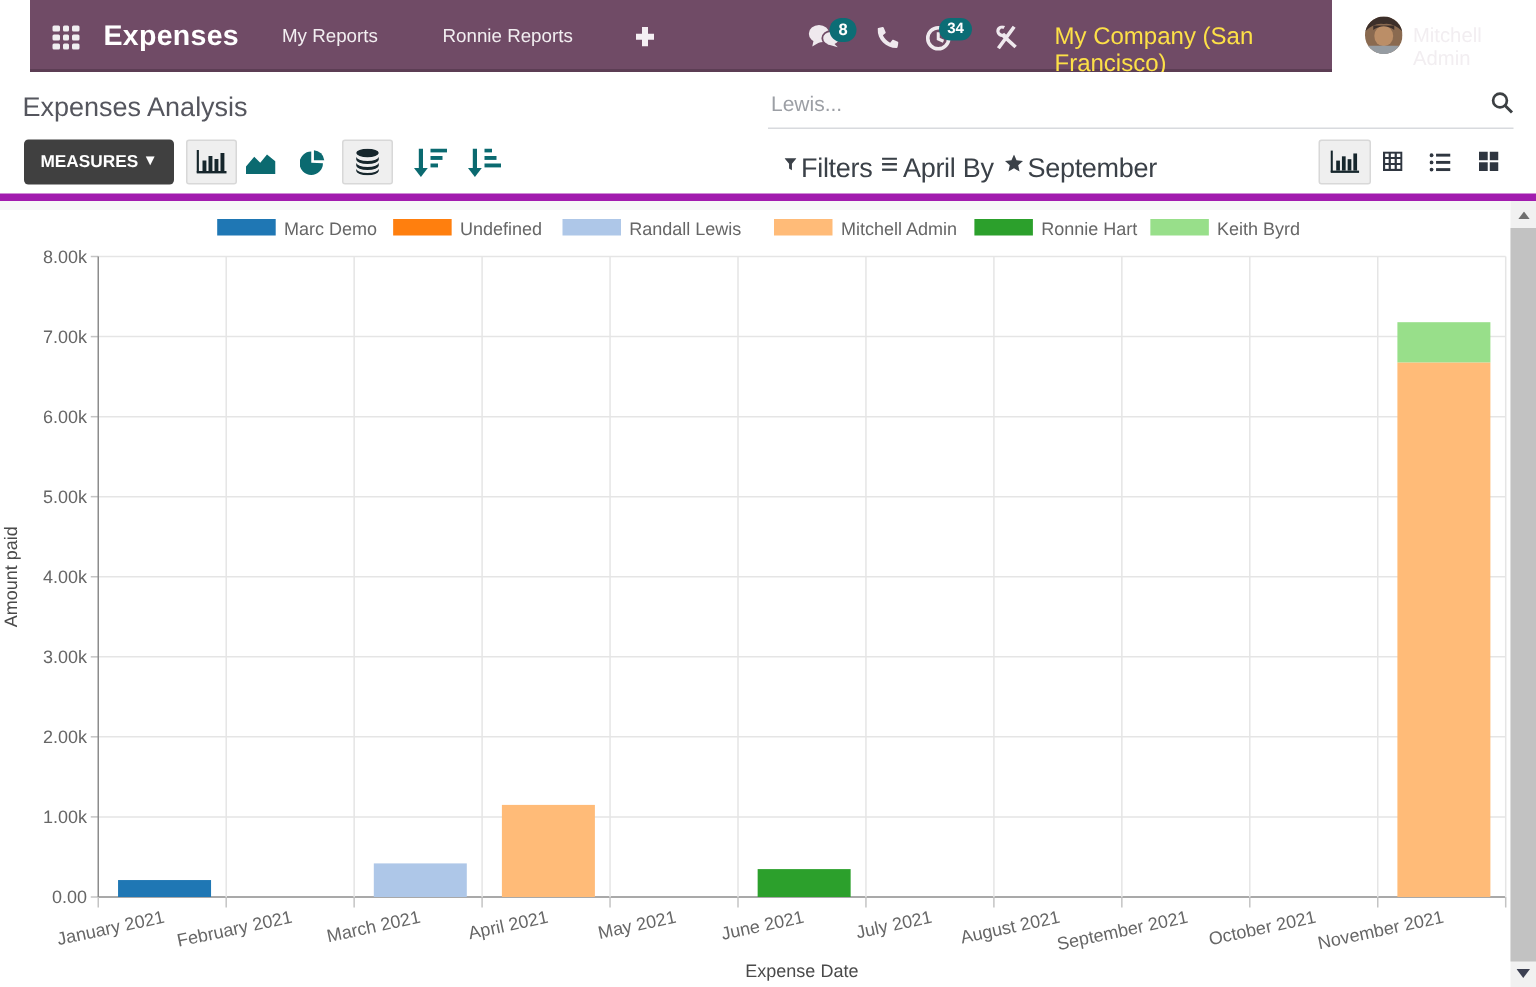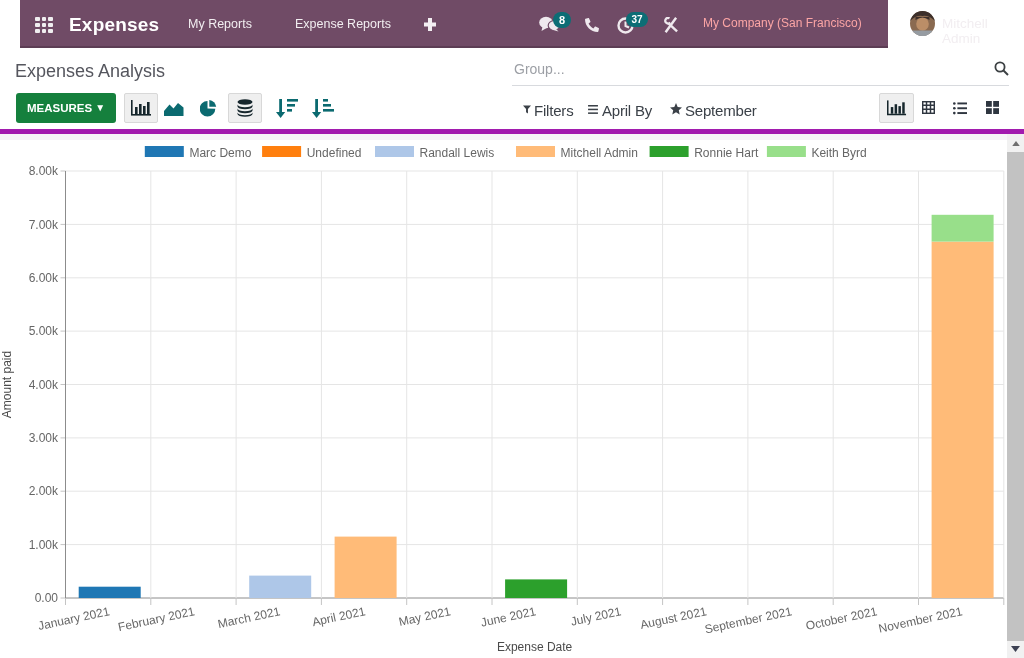--- a/index.html
+++ b/index.html
@@ -8,33 +8,33 @@
   
   .navbar { position:absolute; left:0; top:0; width:868px; height:48px;
     background:#704b66; border-bottom:2px solid #5c3d54;margin-left:20px; }
   .nav-apps { position:absolute; left:15px; top:17px; width:18px; height:16px; }
   .nav-apps div { position:absolute; width:4.6px; height:4.2px; background:#f0eef0; border-radius:1px; }
   .brand { position:absolute; left:49px; top:14px; color:#fff; font-size:19px; font-weight:bold; letter-spacing:0.2px; }
   .menu-item { position:absolute; top:17px; color:#f2eef1; font-size:12.5px; font-weight:500; }
   .nav-ico { position:absolute; top:0; color:#eee7ec; }
   .badge { position:absolute; background:#0c6d75; color:#fff; font-size:10px; font-weight:bold;
     border-radius:9px; text-align:center; line-height:14px; height:14px; }
-  .company { position:absolute; left:683px; top:16px; color:#fca5a5; font-size:12px; }
+  .company { position:absolute; left:683px; top:16px; color:#fde047; font-size:16px; }
   .uname { position:absolute; left:922px; top:16px; color:#f2eef1; font-size:13.5px; }
   
   .cpanel { position:absolute; left:0; top:48px; width:1024px; height:86px; background:#fff;
     border-bottom:5px solid #a21caf; }
   .cp-title { position:absolute; left:15px; top:13px; font-size:18px; color:#55565e; }
   .searchtxt { position:absolute; left:514px; top:13px; font-size:14px; color:#9c9fa5; }
   .search-line { position:absolute; left:512px; top:37px; width:497px; height:1px; background:#d8dade; }
-  .btn-measures { position:absolute; left:16px; top:45px; width:100px; height:30px; background:#15803d;
+  .btn-measures { position:absolute; left:16px; top:45px; width:100px; height:30px; background:#404040;
     border-radius:3px; color:#fff; font-size:11px; font-weight:bold; text-align:center; line-height:30px; }
   .icobtn { position:absolute; top:45px; width:34px; height:30px; background:#efefef;
     border:1px solid #d8d8d8; border-radius:2px; }
-  .fgb { position:absolute; top:54px; font-size:15px; font-weight:500; color:#3b4148; letter-spacing:-0.2px; }
+  .fgb { position:absolute; top:54px; font-size:18px; font-weight:500; color:#3b4148; letter-spacing:-0.2px; }
   .chart { position:absolute; left:0; top:134px; }
   
   .sbar { position:absolute; left:1007px; top:134px; width:17px; height:524px; background:#f1f1f1; }
   .sthumb { position:absolute; left:1007px; top:152px; width:17px; height:489px; background:#c2c2c2; }
 </style>
 </head>
 <body>
 
 <div class="navbar">
   <div class="nav-apps">
@@ -43,21 +43,21 @@
       <div style="left:13.2px;top:0"></div>
     <div style="left:0;top:5.9px"></div>
       <div style="left:6.6px;top:5.9px"></div>
       <div style="left:13.2px;top:5.9px"></div>
     <div style="left:0;top:11.8px"></div>
       <div style="left:6.6px;top:11.8px"></div>
       <div style="left:13.2px;top:11.8px"></div>
   </div>
   <div class="brand">Expenses</div>
   <div class="menu-item" style="left:168px;">My Reports</div>
-  <div class="menu-item" style="left:275px;">Expense Reports</div>
+  <div class="menu-item" style="left:275px;">Ronnie Reports</div>
   <svg class="nav-ico" style="left:404px;top:18px" width="12" height="13" viewBox="0 0 12 13">
     <rect x="4" y="0" width="4" height="13" fill="#f4eff3"></rect>
     <rect x="0" y="4.5" width="12" height="4" fill="#f4eff3"></rect>
   </svg>
 
   <svg class="nav-ico" style="left:519px;top:16px" width="22" height="17" viewBox="0 0 22 17">
     <ellipse cx="7" cy="6.5" rx="6.8" ry="5.8" fill="#efe9ee"></ellipse>
     <path d="M3.5 10.5 L2.5 15 L8.5 11.5 Z" fill="#efe9ee"></path>
     <ellipse cx="15" cy="9.5" rx="5.8" ry="4.8" fill="#efe9ee" stroke="#704b66" stroke-width="1.2"></ellipse>
     <path d="M16.5 12.5 L19.5 15.5 L12.5 13.5 Z" fill="#efe9ee"></path>
@@ -67,21 +67,21 @@
   <svg class="nav-ico" style="left:565px;top:18px" width="14" height="14" viewBox="0 0 512 512">
     <g transform="scale(-1,1) translate(-512,0)">
     <path fill="#efe9ee" d="M493.4 24.6l-104-24c-11.3-2.6-22.9 3.3-27.5 13.9l-48 112c-4.2 9.8-1.4 21.3 6.9 28l60.6 49.6c-36 76.7-98.9 140.5-177.2 177.2l-49.6-60.6c-6.8-8.3-18.2-11.1-28-6.9l-112 48C3.9 366.5-2 378.1.6 389.4l24 104C27.1 504.2 36.7 512 48 512c256.1 0 464-207.5 464-464 0-11.2-7.7-20.9-18.6-23.4z"></path>
     </g>
   </svg>
 
   <svg class="nav-ico" style="left:597px;top:17px" width="17" height="17" viewBox="0 0 17 17">
     <circle cx="8.5" cy="8.5" r="7" fill="none" stroke="#efe9ee" stroke-width="2.4"></circle>
     <path d="M8.5 4.5 L8.5 9 L12 10.5" fill="none" stroke="#efe9ee" stroke-width="2"></path>
   </svg>
-  <div class="badge" style="left:606px;top:12px;width:22px;height:15px;line-height:15px;border-radius:8px;">37</div>
+  <div class="badge" style="left:606px;top:12px;width:22px;height:15px;line-height:15px;border-radius:8px;">34</div>
 
   <svg class="nav-ico" style="left:643px;top:17px" width="16" height="16" viewBox="0 0 16 16">
     <g stroke="#efe9ee" fill="none" stroke-linecap="square">
       <path d="M12.4 1.8 L3.3 14.2" stroke-width="2.4"></path>
       <path d="M6.3 7.2 L13.2 13.5" stroke-width="2.4"></path>
       <path d="M6.5 1.3 A2.8 2.8 0 1 0 7.2 5.6" stroke-width="2.2" stroke-linecap="butt"></path>
     </g>
   </svg>
   <div class="company">My Company (San Francisco)</div>
 
@@ -98,21 +98,21 @@
       <path d="M5.5 9 Q12.5 4 19.5 9 L19.5 6 L5.5 6 Z" fill="#3c2f2a"></path>
       <rect x="0" y="19.5" width="25" height="5.5" fill="#969ca2"></rect>
       <path d="M6.5 20 Q12.5 25 18.5 20 L18.5 25 L6.5 25 Z" fill="#969ca2"></path>
     </g>
   </svg>
   <div class="uname">Mitchell Admin</div>
 </div>
 
 <div class="cpanel">
   <div class="cp-title">Expenses Analysis</div>
-  <div class="searchtxt">Group...</div>
+  <div class="searchtxt">Lewis...</div>
   <svg style="position:absolute;left:994px;top:13px" width="15" height="15" viewBox="0 0 15 15">
     <circle cx="6" cy="6" r="4.6" fill="none" stroke="#3c4043" stroke-width="1.8"></circle>
     <path d="M9.5 9.5 L14 14" stroke="#3c4043" stroke-width="2"></path>
   </svg>
   <div class="search-line"></div>
 
   <div class="btn-measures"><span style="font-size:11.5px;">MEASURES</span> <span style="font-size:10px;position:relative;top:-1px;">▼</span></div>
 
   <div class="icobtn" style="left:124px;"></div>
   <svg style="position:absolute;left:131px;top:52px" width="21" height="17" viewBox="0 0 21 17">

